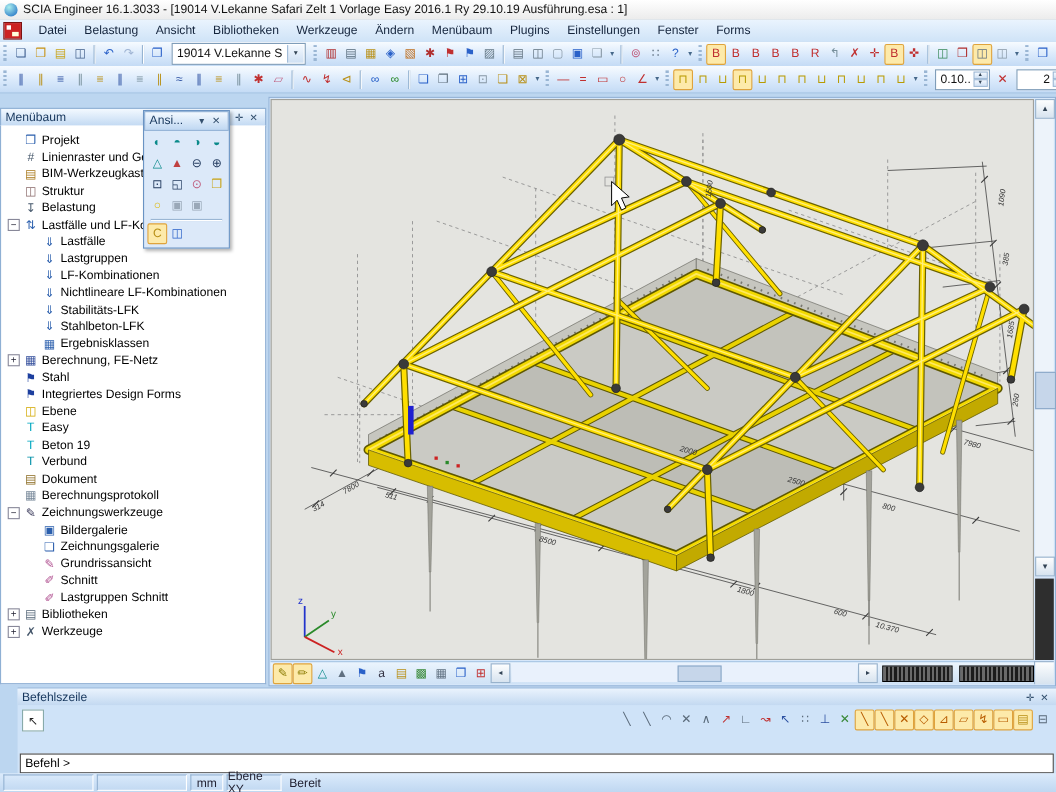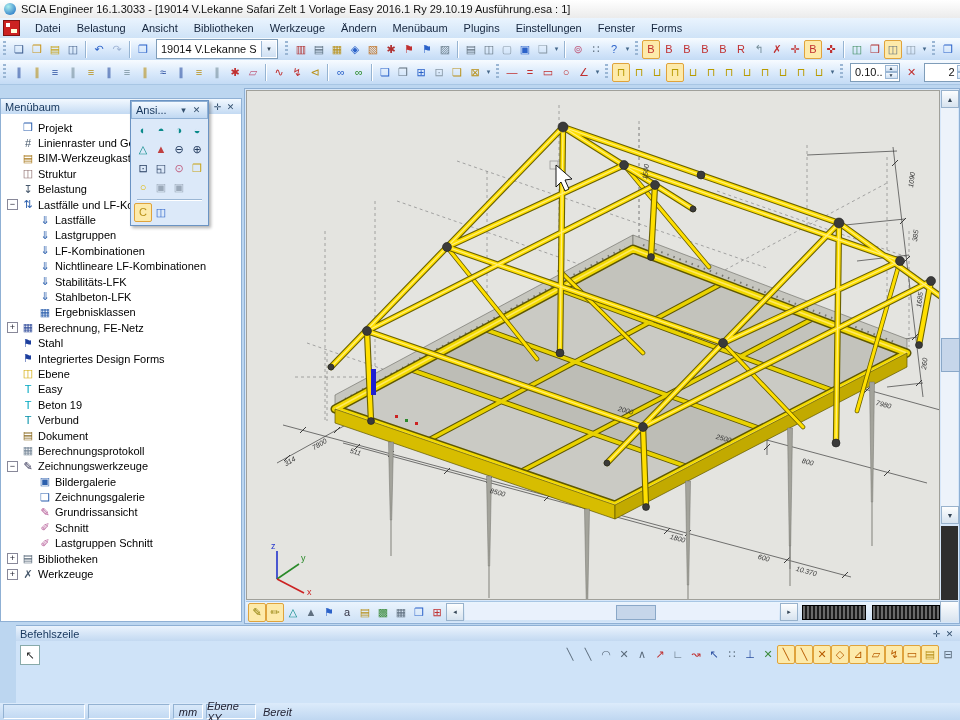--- a/index.html
+++ b/index.html
@@ -82,21 +82,21 @@
   .cmdpanel{position:absolute;left:0;top:625px;right:0;height:78px;background:#cfe3f8;border-top:1px solid #8fb0d4;margin-left:16px;}
   .cmdhdr{height:15px;display:flex;align-items:center;padding:0 4px;color:#16365c;
           background:linear-gradient(#eaf3fd,#c3d9f1);}
   .cursorbtn{position:absolute;left:4px;top:19px;width:18px;height:18px;background:#fff;border:1px solid #8aa;
              display:flex;align-items:center;justify-content:center;font-size:11px;color:#222;}
   .snaprow{position:absolute;right:3px;top:19px;display:flex;}
   .cmdinput{position:absolute;left:2px;right:2px;top:59px;height:16px;background:#fff;border:1px solid #4a4a4a;
             display:flex;align-items:center;padding-left:4px;color:#000;}
   
   .statusbar{position:absolute;left:0;bottom:0;right:0;height:17px;display:flex;align-items:center;gap:3px;
-             background:linear-gradient(#dcebfb,#bfd7f1);padding-left:3px;font-style:italic;}
+             background:linear-gradient(#dcebfb,#bfd7f1);padding-left:3px;}
   .scell{height:13px;border:1px solid #93b2d2;border-bottom-color:#fff;border-right-color:#fff;
          display:flex;align-items:center;justify-content:center;color:#223;flex:none;}
 </style>
 </head>
 <body>
 
 <div class="app">
 
   <div class="titlebar">
     <span class="appicon"></span>
@@ -675,20 +675,23 @@
         <span class="ti pressed" style="color: rgb(184, 92, 0);">╲</span>
         <span class="ti pressed" style="color: rgb(184, 92, 0);">✕</span>
         <span class="ti pressed" style="color: rgb(184, 92, 0);">◇</span>
         <span class="ti pressed" style="color: rgb(184, 92, 0);">⊿</span>
         <span class="ti pressed" style="color: rgb(184, 92, 0);">▱</span>
         <span class="ti pressed" style="color: rgb(184, 92, 0);">↯</span>
         <span class="ti pressed" style="color: rgb(184, 92, 0);">▭</span>
         <span class="ti pressed" style="color: rgb(184, 144, 24);">▤</span>
         <span class="ti" style="color: rgb(90, 106, 122);">⊟</span>
       </div>
+    <div class="cmdinput">
+      <span>Befehl &gt;</span>
+    </div>
   </div>
 
   <div class="statusbar">
     <span class="scell" style="width:80px"></span>
     <span class="scell" style="width:80px"></span>
     <span class="scell" style="width:28px">mm</span>
     <span class="scell" style="width:48px">Ebene XY</span>
     <span style="padding-left:4px;color:#223">Bereit</span>
   </div>
 

